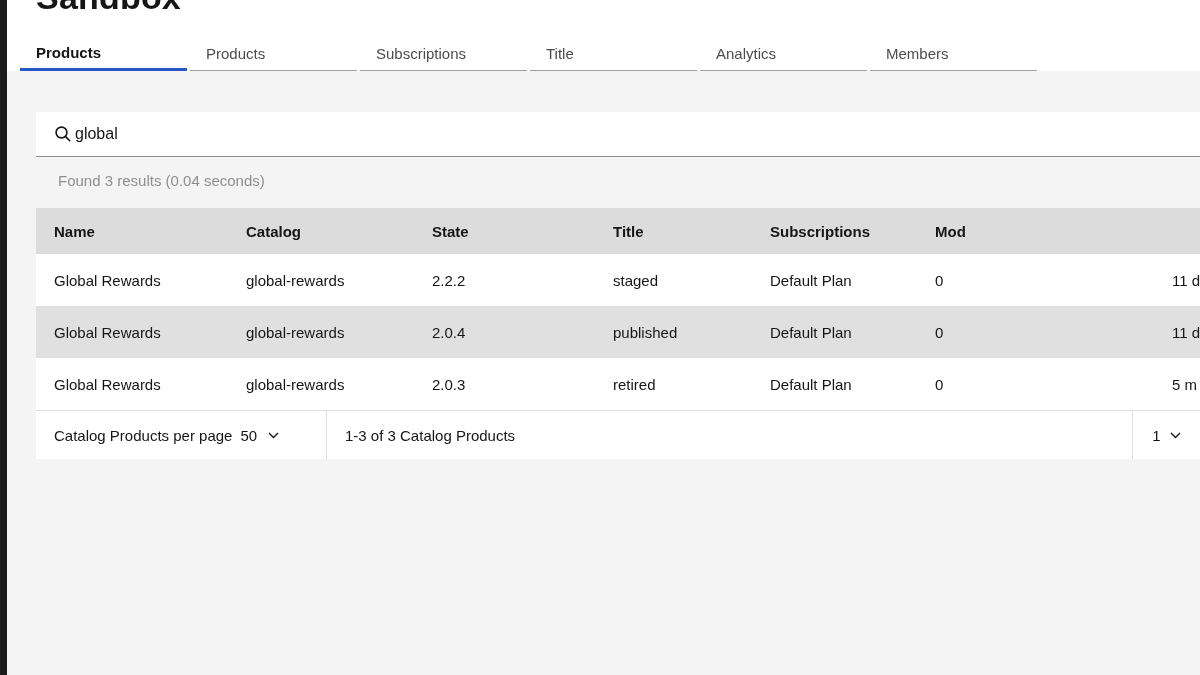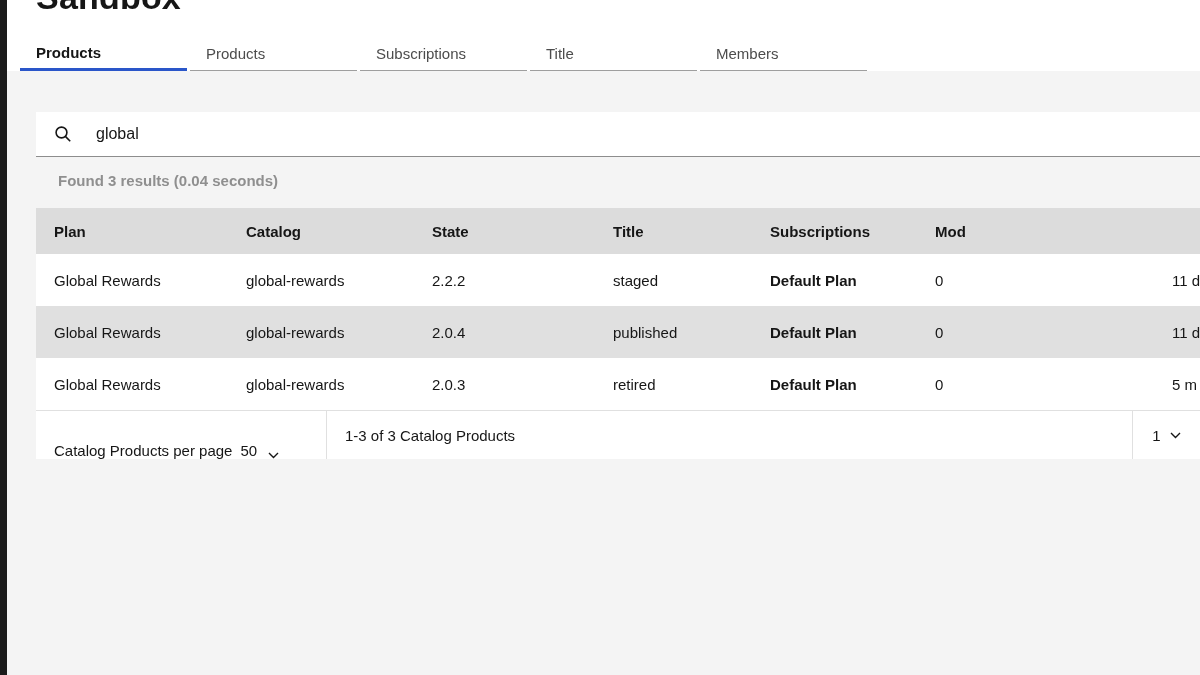--- a/index.html
+++ b/index.html
@@ -66,38 +66,37 @@
     top: 71px; left: 0; right: 0; bottom: 0;
   }
   .search-bar {
     margin: 41px 0 0 36px;
     height: 44px;
     background: #ffffff;
     border-bottom: 1px solid #8d8d8d;
     display: flex;
     align-items: center;
     padding-left: 18px;
-    gap: 22px;
+    gap: 1px;
   }
   .search-bar svg { flex: 0 0 auto; }
   .search-input {
     border: none;
     outline: none;
     background: transparent;
     font-family: "Liberation Sans", sans-serif;
     font-size: 16px;
     color: #161616;
     width: 900px;
   }
   .found {
     margin: 14px 0 17px 58px;
     font-size: 15px;
     line-height: 20px;
     color: #8f8f8f;
-    font-weight: bold;
   }
   .table {
     margin-left: 36px;
     width: 1300px;
   }
   .trow {
     display: grid;
     grid-template-columns: 192px 186px 181px 157px 165px 237px 182px;
     align-items: center;
     height: 52px;
@@ -107,38 +106,38 @@
   .trow.thead {
     height: 46px;
     background: #dcdcdc;
     font-weight: 700;
   }
   .trow.alt { background: #e0e0e0; }
   .cell {
     padding-left: 18px;
     white-space: nowrap;
   }
-  .cell.bold { font-weight: 700; }
+  .cell.bold { font-weight: 400; }
   .pagination {
     margin-left: 36px;
     width: 1164px;
     height: 49px;
     background: #ffffff;
     border-top: 1px solid #e0e0e0;
     display: flex;
     align-items: center;
     font-size: 15px;
     box-sizing: border-box;
   }
   .pag-left {
     box-sizing: border-box;
     width: 291px;
     height: 100%;
     display: flex;
-    align-items: flex-end;
+    align-items: center;
     padding-left: 18px;
     border-right: 1px solid #e0e0e0;
     cursor: default;
   }
   .pag-left .pp-value {
     margin-left: 8px;
     cursor: pointer;
   }
   .pag-left .chev { margin-left: 11px; cursor: pointer; }
   .pag-mid {
@@ -172,20 +171,23 @@
       <span>Products</span>
     </div>
     <div class="tab">
       <span>Products</span>
     </div>
     <div class="tab">
       <span>Subscriptions</span>
     </div>
     <div class="tab">
       <span>Title</span>
+    </div>
+    <div class="tab">
+      <span>Analytics</span>
     </div>
     <div class="tab">
       <span>Members</span>
     </div>
   </div>
 
   <div class="content">
 
     <div class="search-bar">
       <span class="chev">
@@ -194,21 +196,21 @@
           <line x1="11.6" y1="11.6" x2="16.2" y2="16.2" stroke="#161616" stroke-width="1.6"></line>
         </svg>
       </span>
       <input class="search-input" type="text" value="global" style="">
     </div>
 
     <div class="found">Found 3 results (0.04 seconds)</div>
 
     <div class="table">
       <div class="trow thead">
-        <div class="cell">Plan</div>
+        <div class="cell">Name</div>
         <div class="cell">Catalog</div>
         <div class="cell">State</div>
         <div class="cell">Title</div>
         <div class="cell">Subscriptions</div>
         <div class="cell">Mod</div>
       </div>
 
       <div class="trow">
         <div class="cell">Global Rewards</div>
         <div class="cell">global-rewards</div>

